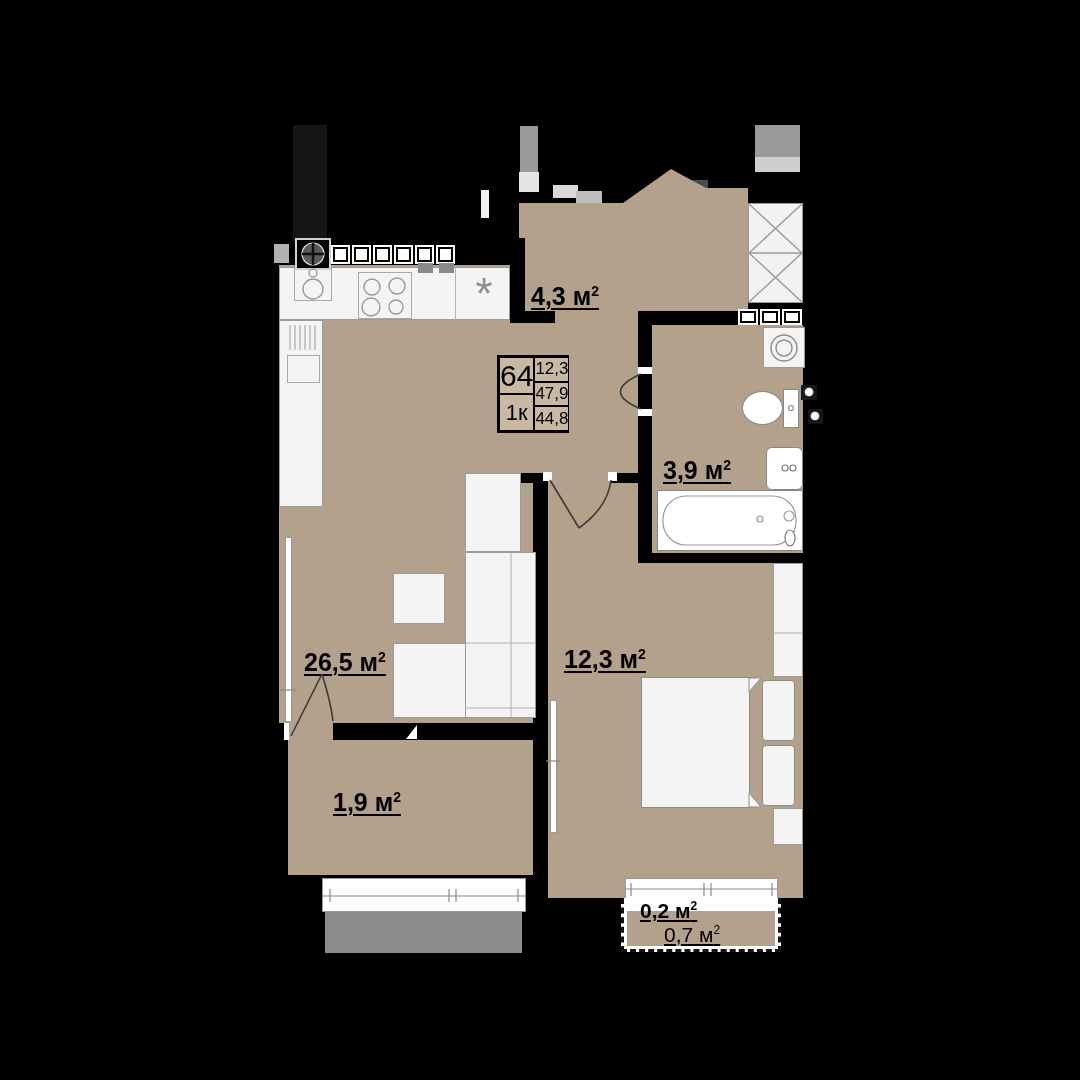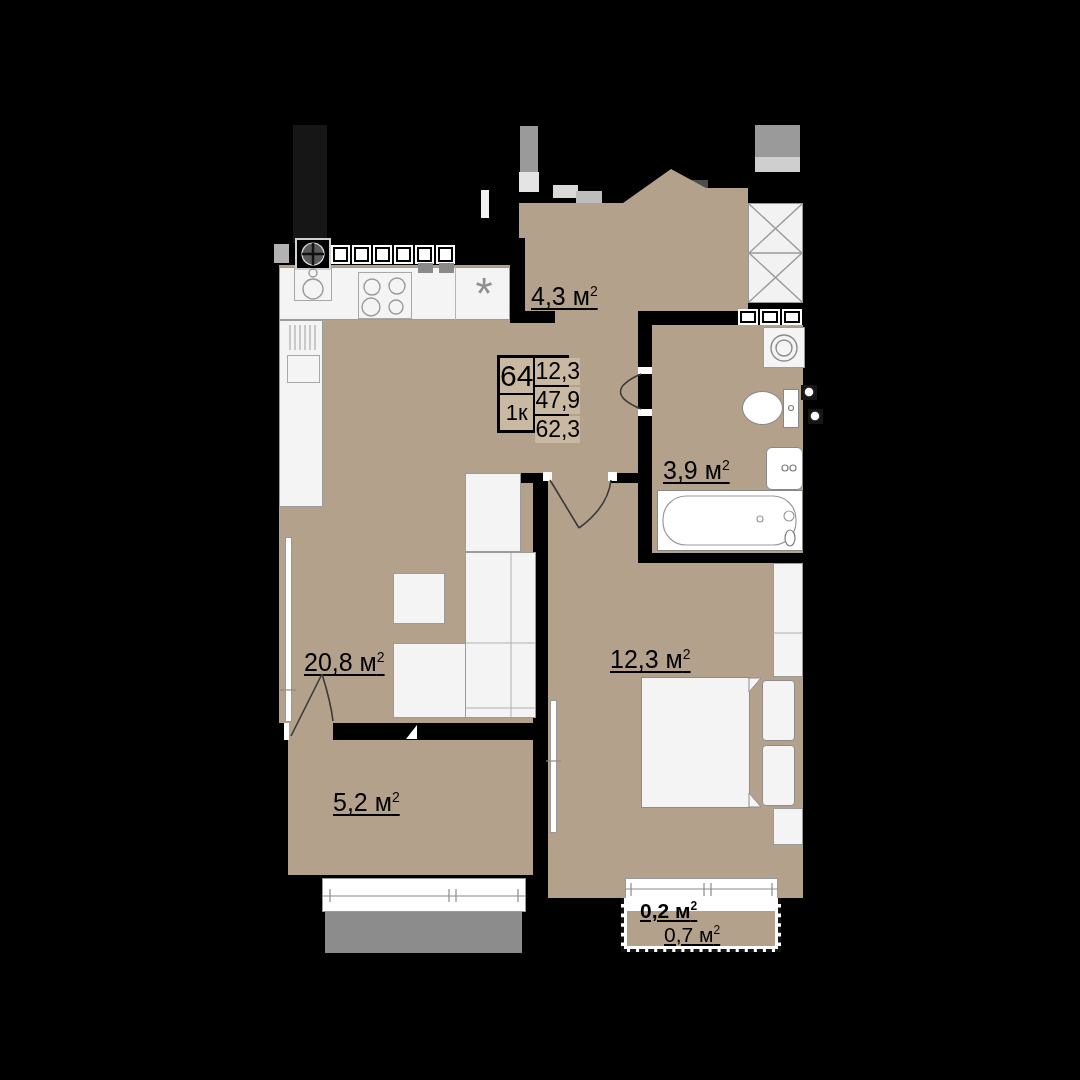--- a/index.html
+++ b/index.html
@@ -12,36 +12,36 @@
   #stage{position:relative;width:1080px;height:1080px;background:#000;overflow:hidden;
          font-family:"Liberation Sans",sans-serif;}
   .a{position:absolute;}
   .f{background:var(--floor);}
   .w{background:#000;}
   .fn{background:var(--furn);border:1px solid #9b9b9b;box-sizing:border-box;}
   .ol{border:1px solid #a8a8a8;box-sizing:border-box;background:transparent;}
   .wh{background:#fff;border:1px solid #999;box-sizing:border-box;}
   .j{background:#fff;}
   .sq{background:#fff;border:2px solid #000;box-shadow:0 0 0 2px #fff;box-sizing:border-box;}
-  .room-label{position:absolute;font-size:25px;font-weight:400;color:#000;white-space:nowrap;}
+  .room-label{position:absolute;font-size:25px;font-weight:700;color:#000;white-space:nowrap;}
   .room-label .u{text-decoration:underline;text-decoration-thickness:2px;text-underline-offset:3px;}
   .room-label sup{font-size:14px;}
   .bal-label{position:absolute;font-size:21px;color:#000;white-space:nowrap;}
   .bal-label .u{text-decoration:underline;text-decoration-thickness:2px;text-underline-offset:2px;}
   .bal-label sup{font-size:12px;}
   .bold{font-weight:700;}
   .info-box{position:absolute;left:497px;top:355px;width:72px;height:78px;background:#000;
             border:3px solid #000;box-sizing:border-box;display:flex;gap:2px;}
   .ib-col{display:flex;flex-direction:column;gap:2px;}
   .ib-left{width:40px;}
   .ib-right{flex:1;}
   .ib-cell{background:var(--cell);flex:1;display:flex;align-items:center;justify-content:center;color:#000;}
   .ib-num{font-size:30px;}
   .ib-type{font-size:22px;}
-  .ib-val{font-size:23px;}
+  .ib-val{font-size:17px;}
   svg{position:absolute;left:0;top:0;pointer-events:none;}
   .ast{position:absolute;color:#8f8f8f;font-size:44px;line-height:52px;font-weight:400;}
 </style>
 </head>
 <body>
 
 <div id="stage">
 
   <div class="a f" style="left:279px;top:265px;width:257px;height:458px"></div>
   <div class="a f" style="left:536px;top:320px;width:102px;height:153px"></div>
@@ -129,34 +129,34 @@
   <div class="a f" style="left:627px;top:911px;width:148px;height:35px"></div>
 
   <div class="info-box">
     <div class="ib-col ib-left">
       <div class="ib-cell ib-num">64</div>
       <div class="ib-cell ib-type">1к</div>
     </div>
     <div class="ib-col ib-right">
       <div class="ib-cell ib-val">12,3</div>
       <div class="ib-cell ib-val">47,9</div>
-      <div class="ib-cell ib-val">62,3</div>
+      <div class="ib-cell ib-val">44,8</div>
     </div>
   </div>
 
   <div class="room-label" style="left:531px;top:282px">
     <span class="u"><span>4,3 м</span><sup>2</sup></span></div>
   <div class="room-label" style="left:663px;top:456px">
     <span class="u"><span>3,9 м</span><sup>2</sup></span></div>
   <div class="room-label" style="left:304px;top:648px">
-    <span class="u"><span>20,8 м</span><sup>2</sup></span></div>
-  <div class="room-label" style="left:610px;top:645px">
+    <span class="u"><span>26,5 м</span><sup>2</sup></span></div>
+  <div class="room-label" style="left:564px;top:645px">
     <span class="u"><span>12,3 м</span><sup>2</sup></span></div>
   <div class="room-label" style="left:333px;top:788px">
-    <span class="u"><span>5,2 м</span><sup>2</sup></span></div>
+    <span class="u"><span>1,9 м</span><sup>2</sup></span></div>
   <div class="bal-label bold" style="left:640px;top:899px">
     <span class="u"><span>0,2 м</span><sup>2</sup></span></div>
   <div class="bal-label" style="left:664px;top:923px">
     <span class="u"><span>0,7 м</span><sup>2</sup></span></div>
 
   <svg width="1080" height="1080" viewBox="0 0 1080 1080">
 
     <polygon points="623,203 671,169 706,188 748,188 748,206 623,206" fill="var(--floor)"></polygon>
 
     <g stroke="#9a9a9a" stroke-width="1.4">

